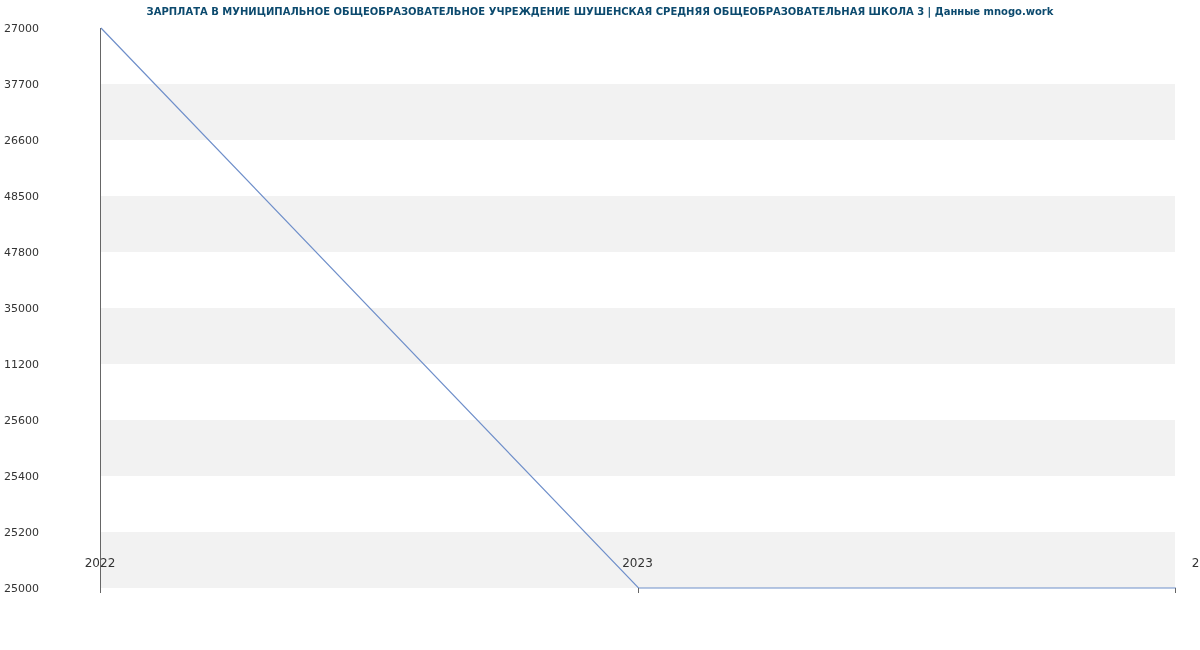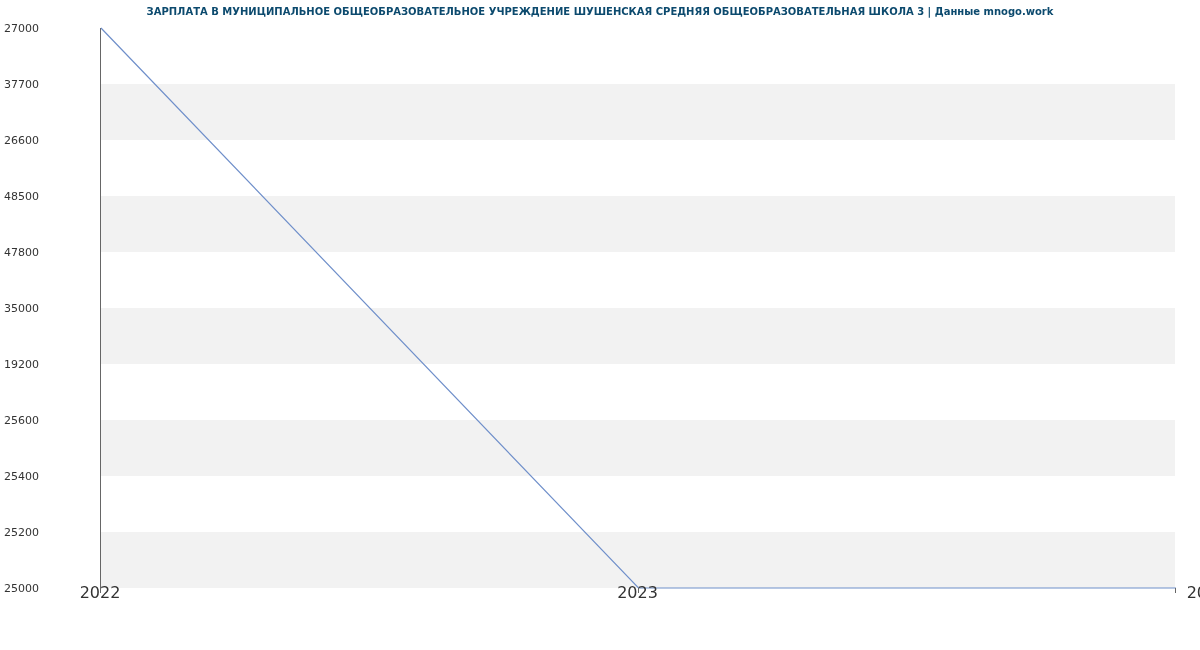--- a/index.html
+++ b/index.html
@@ -48,23 +48,23 @@
     position: absolute;
     right: 1106px; 
     transform: translateY(-50%);
     font-size: 11px;
     color: #333;
     text-align: left;
     width: 90px;
   }
   .xtick-label {
     position: absolute;
-    top: 583px;
+    top: 556px;
     transform: translateX(-50%);
-    font-size: 16px;
+    font-size: 12px;
     color: #333;
   }
   .xtick-mark {
     position: absolute;
     top: 588px;
     width: 1px;
     height: 5px;
     background: #666;
   }
   svg.line-layer {
@@ -91,21 +91,21 @@
       <div class="band" style="top: 56px; height: 56px;"></div>
       <svg class="line-layer" id="line-layer">
         <polyline points="0,0 537.5,560 1075,560" fill="none" stroke="#6f8fca" stroke-width="1.2"></polyline>
       </svg>
   </div>
 
 <div class="ytick-label" style="top: 588px;">25000</div>
     <div class="ytick-label" style="top: 532px;">25200</div>
     <div class="ytick-label" style="top: 476px;">25400</div>
     <div class="ytick-label" style="top: 420px;">25600</div>
-    <div class="ytick-label" style="top: 364px;">19200</div>
+    <div class="ytick-label" style="top: 364px;">11200</div>
     <div class="ytick-label" style="top: 308px;">35000</div>
     <div class="ytick-label" style="top: 252px;">47800</div>
     <div class="ytick-label" style="top: 196px;">48500</div>
     <div class="ytick-label" style="top: 140px;">26600</div>
     <div class="ytick-label" style="top: 84px;">37700</div>
     <div class="ytick-label" style="top: 28px;">27000</div>
     <div class="xtick-label" style="left: 100px;">2022</div>
     <div class="xtick-mark" style="left: 100px;"></div>
     <div class="xtick-label" style="left: 637.5px;">2023</div>
     <div class="xtick-mark" style="left: 637.5px;"></div>

